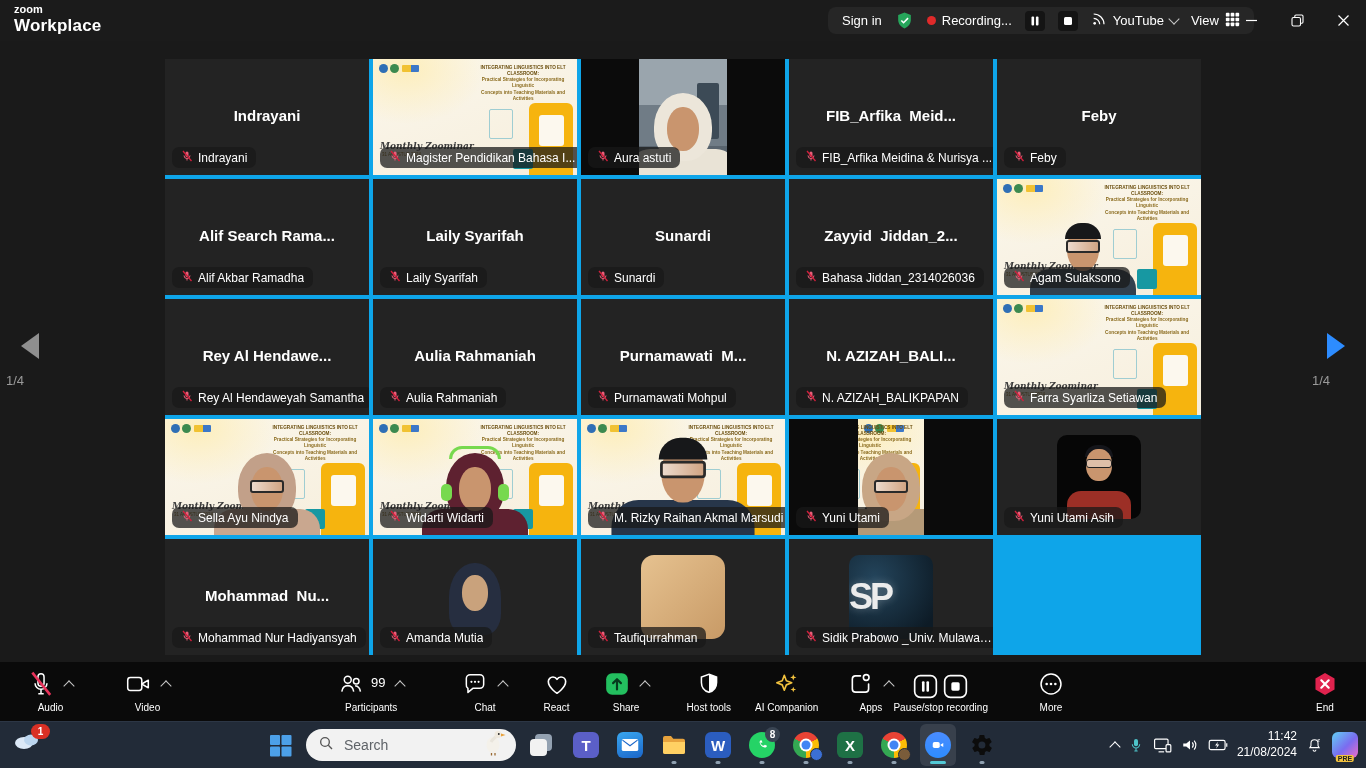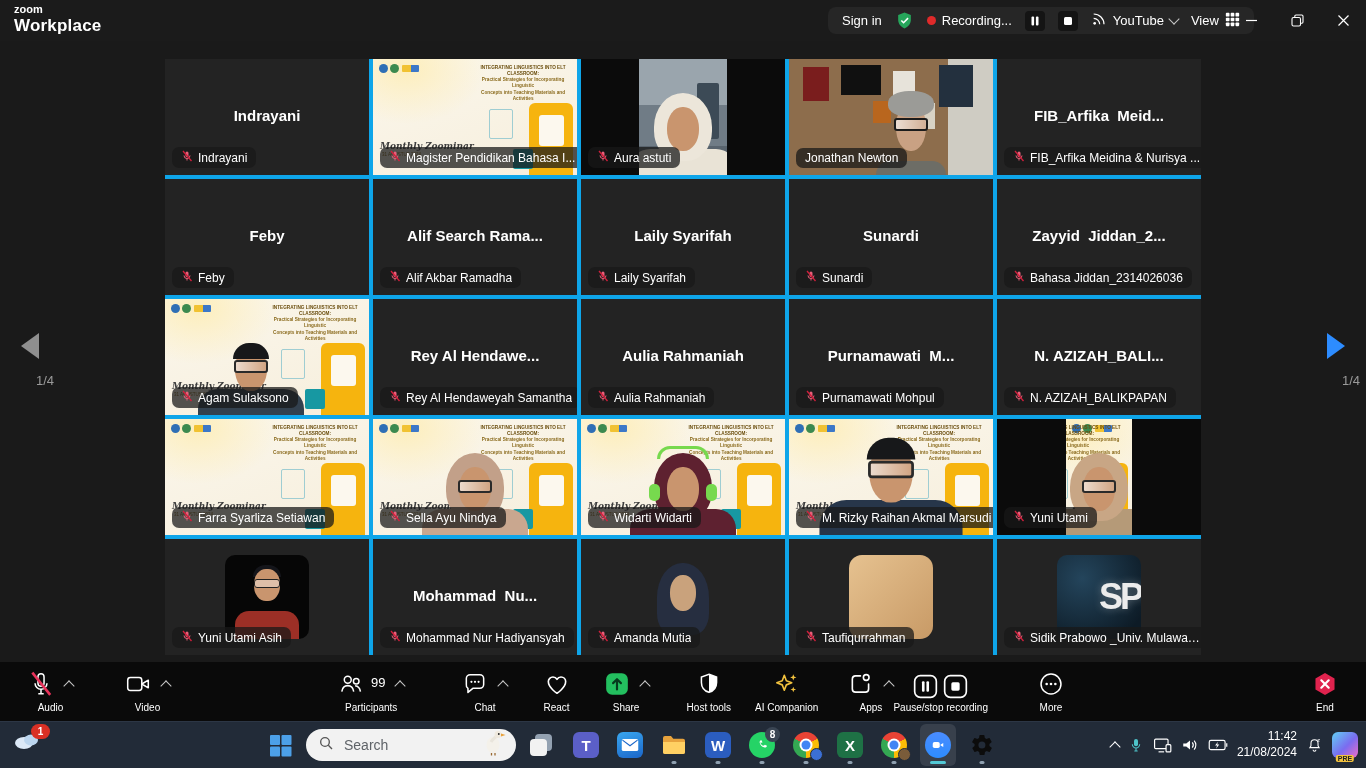--- a/index.html
+++ b/index.html
@@ -93,24 +93,24 @@
   .avbox{position:absolute;left:50%;top:50%;transform:translate(-50%,-50%);width:84px;height:84px;
      border-radius:10px;overflow:hidden}
   .av-man-red{background:#060606}
   .avp-head{position:absolute;left:50%;top:14px;transform:translateX(-50%);width:26px;height:32px;background:#c9956e;border-radius:46%}
   .avp-hair{position:absolute;left:50%;top:10px;transform:translateX(-50%);width:28px;height:12px;background:#14151a;border-radius:12px 12px 0 0}
   .avp-glass{position:absolute;left:50%;top:24px;transform:translateX(-50%);width:24px;height:7px;border:1.5px solid #222;border-radius:3px;background:rgba(255,255,255,.4)}
   .avp-body{position:absolute;bottom:0;left:50%;transform:translateX(-50%);width:64px;height:28px;background:#9c2f26;border-radius:14px 14px 0 0}
   .avh-hood{position:absolute;left:50%;top:8px;transform:translateX(-50%);width:52px;height:72px;background:#262e40;border-radius:48% 48% 30% 30%}
   .avh-face{position:absolute;left:50%;top:20px;transform:translateX(-50%);width:26px;height:36px;background:#c9a27c;border-radius:48%}
   .av-tan{background:linear-gradient(135deg,#e6c290,#c89a66);border-radius:13px}
-  .av-sp{background:radial-gradient(70px 70px at 30% 28%,#24455c,#0d1b26);display:flex;align-items:center;justify-content:flex-end}
+  .av-sp{background:radial-gradient(70px 70px at 30% 28%,#24455c,#0d1b26);display:flex;align-items:center;justify-content:flex-start}
   .av-sp span{color:#ececec;font-weight:bold;font-size:36px;letter-spacing:-3px;text-shadow:0 0 8px rgba(255,255,255,.3)}
   
-  #nav-left,#nav-right{position:absolute;width:48px;text-align:right;z-index:5;cursor:pointer}
+  #nav-left,#nav-right{position:absolute;width:48px;text-align:left;z-index:5;cursor:pointer}
   #nav-left{left:6px;top:292px}#nav-right{right:6px;top:292px}
   .tri-l{margin:0 auto;width:0;height:0;border-top:13px solid transparent;border-bottom:13px solid transparent;border-right:18px solid #8f8f8f}
   .tri-r{margin:0 auto;width:0;height:0;border-top:13px solid transparent;border-bottom:13px solid transparent;border-left:18px solid #2D8CFF}
   .pg{margin-top:14px;color:#9a9a9a;font-size:13px}
   
   #toolbar{position:absolute;left:0;right:0;bottom:46px;height:60px;background:#0a0a0a;display:flex;align-items:center;z-index:20}
   .tbi{display:flex;flex-direction:column;align-items:center;color:#fff;cursor:pointer}
   .tbi-top{display:flex;align-items:flex-start;gap:11px;height:30px;align-items:center}
   .tbi-label{font-size:10px;margin-top:1px;white-space:nowrap}
   .tb-badge{font-size:13px;color:#fff;margin-left:-4px;margin-top:-8px}
@@ -283,34 +283,20 @@
         <div class="chip">
           <span><svg width="12" height="12" viewBox="0 0 24 24">
               <path d="M12 3a3 3 0 0 1 3 3v5a3 3 0 0 1-6 0V6a3 3 0 0 1 3-3z" fill="#e8607a"></path>
               <path d="M6 11a6 6 0 0 0 12 0" stroke="#e8607a" stroke-width="2" fill="none"></path>
               <path d="M12 17v4" stroke="#e8607a" stroke-width="2"></path>
               <path d="M4 2l17 20" stroke="#d21f3c" stroke-width="2.6"></path>
             </svg></span>
           <span>Aura astuti</span>
         </div>
       </div>
-      <div class="tile active">
-        <div class="room">
-          <div class="posters"></div>
-        </div>
-        <div class="person per-jon">
-          <div class="p-body"></div>
-          <div class="p-face"></div>
-          <div class="p-hair"></div>
-          <div class="p-glass"></div>
-        </div>
-        <div class="chip">
-          <span>Jonathan Newton</span>
-        </div>
-      </div>
       <div class="tile">
         <div class="cname">FIB_Arfika  Meid...</div>
         <div class="chip">
           <span><svg width="12" height="12" viewBox="0 0 24 24">
               <path d="M12 3a3 3 0 0 1 3 3v5a3 3 0 0 1-6 0V6a3 3 0 0 1 3-3z" fill="#e8607a"></path>
               <path d="M6 11a6 6 0 0 0 12 0" stroke="#e8607a" stroke-width="2" fill="none"></path>
               <path d="M12 17v4" stroke="#e8607a" stroke-width="2"></path>
               <path d="M4 2l17 20" stroke="#d21f3c" stroke-width="2.6"></path>
             </svg></span>
           <span>FIB_Arfika Meidina &amp; Nurisya ...</span>

